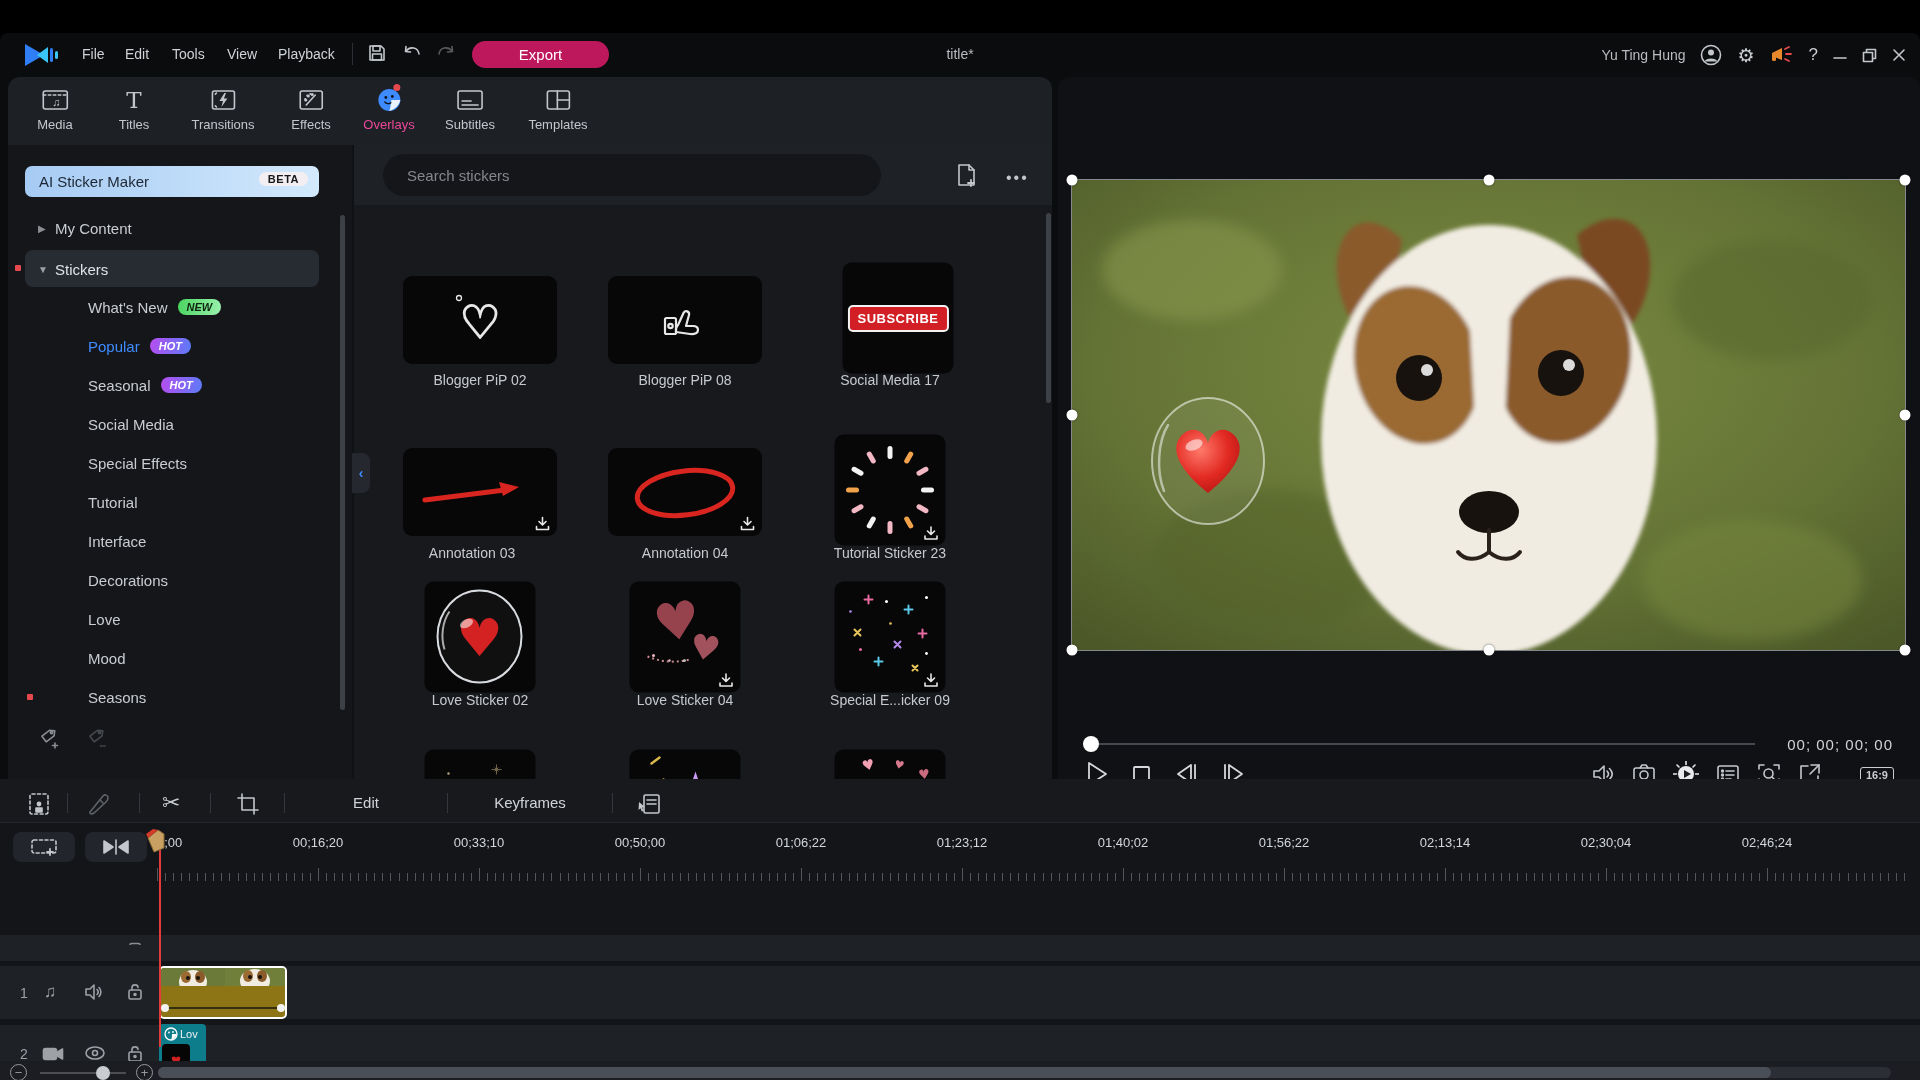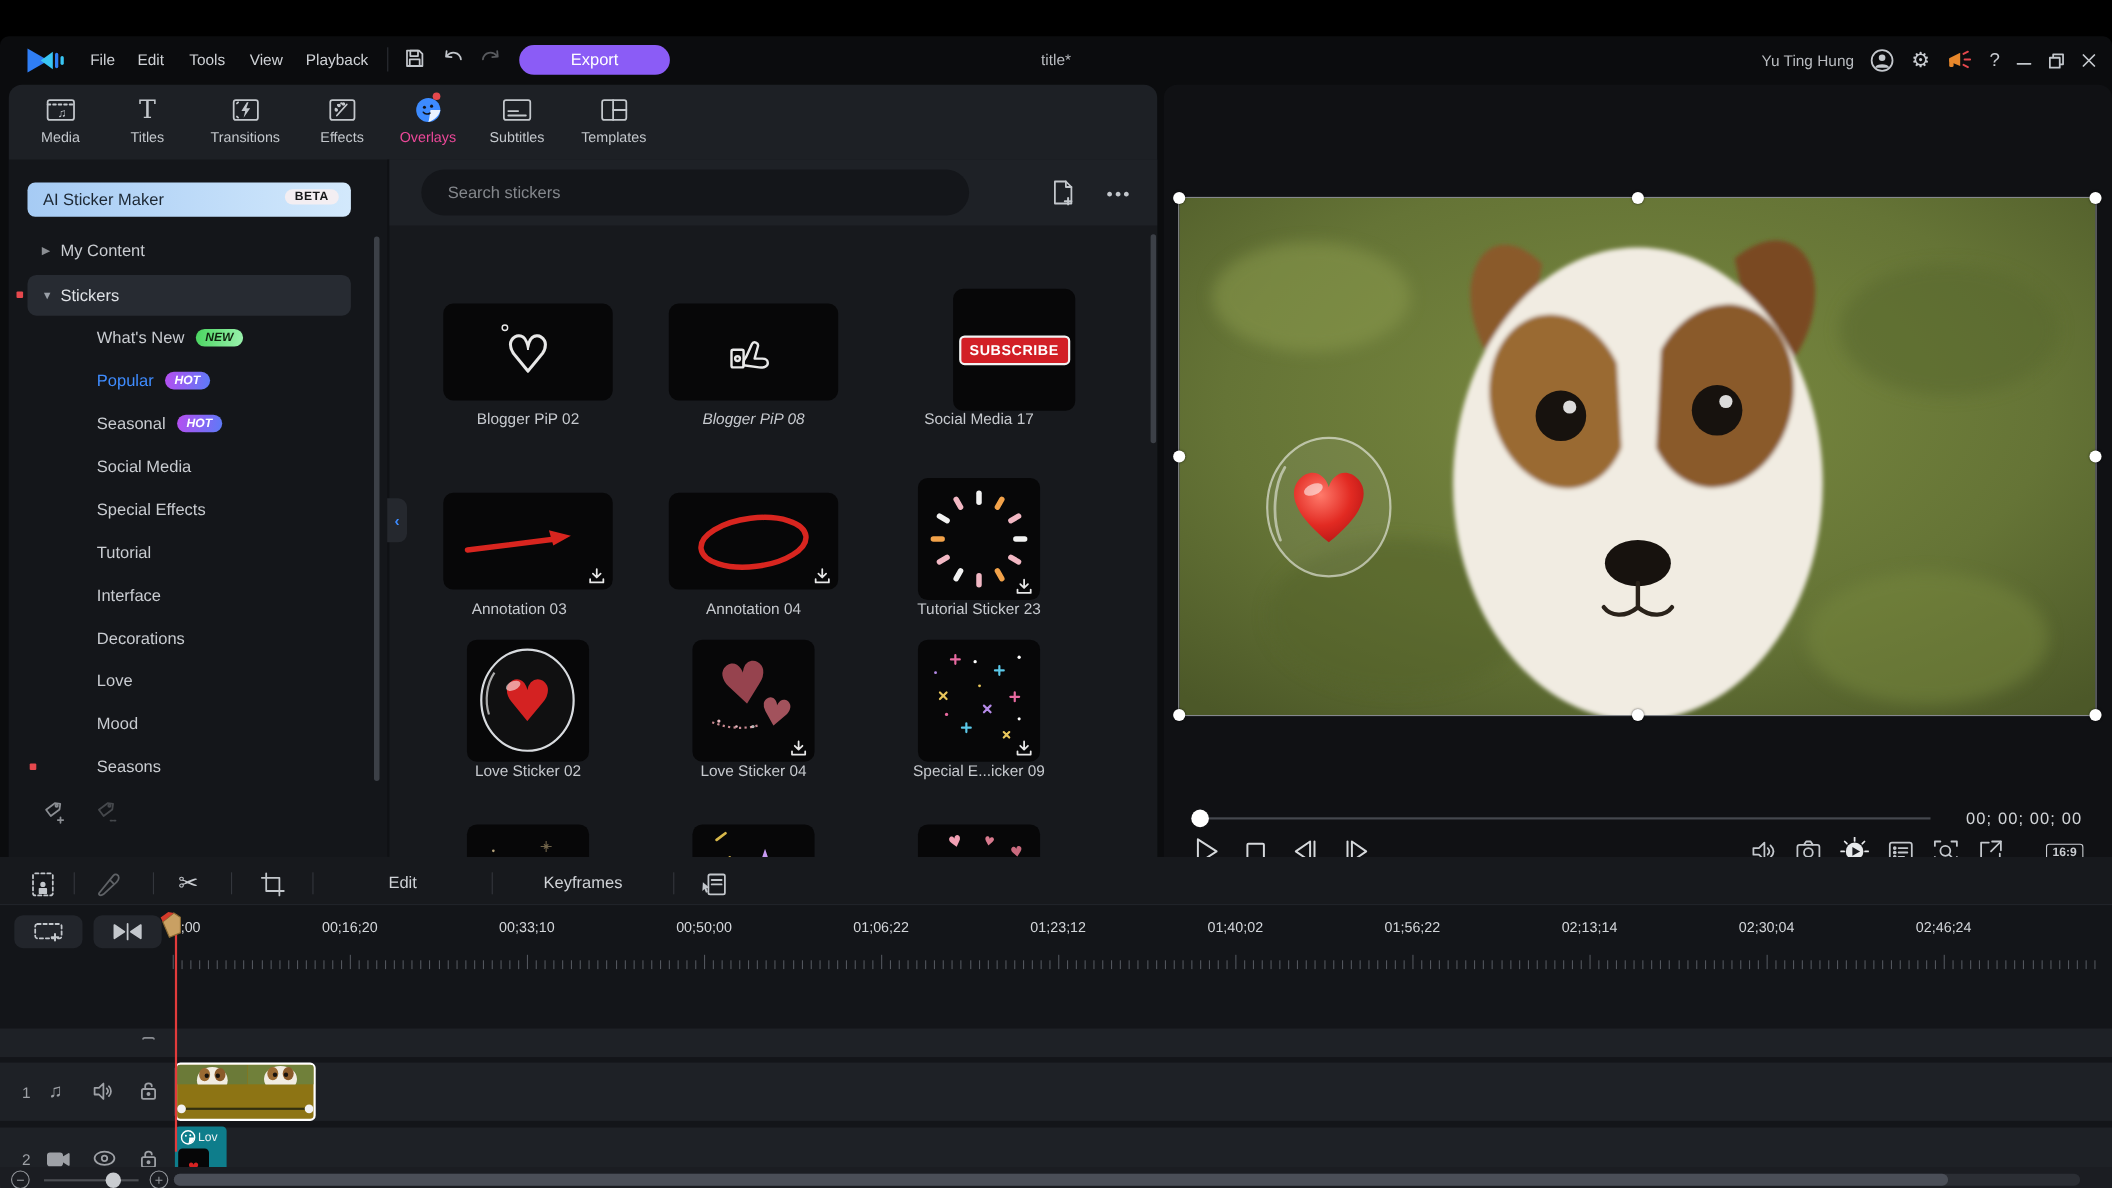--- a/index.html
+++ b/index.html
@@ -6,21 +6,21 @@
     font-family:"Liberation Sans",sans-serif;-webkit-font-smoothing:antialiased;}
   .abs{position:absolute;}
   #desktop{position:relative;width:1920px;height:1080px;background:#000;}
   #app{position:absolute;left:0;top:33px;width:1920px;height:1019px;background:#0b0c0e;border-radius:8px;}
 
   
   #titlebar{position:absolute;left:0;top:0;width:1920px;height:44px;color:#cfd2d6;font-size:14px;}
   .menu-item{position:absolute;top:13px;color:#cfd2d6;cursor:default;}
   .tb-divider{position:absolute;top:10px;width:1px;height:22px;background:#2c2f35;}
   .tb-icon{position:absolute;top:11px;color:#c3c7cc;}
-  #export-btn{position:absolute;left:472px;top:8px;width:137px;height:27px;background:#8b5cf6;border-radius:14px;
+  #export-btn{position:absolute;left:472px;top:8px;width:137px;height:27px;background:#be185d;border-radius:14px;
     color:#fff;font-size:15px;text-align:center;line-height:27px;}
   #doc-title{position:absolute;left:0;top:13px;width:1920px;text-align:center;color:#b9bcc0;font-size:14px;pointer-events:none;}
   #tb-right{position:absolute;right:14px;top:0;height:44px;display:flex;align-items:center;gap:15px;color:#c9ccd1;}
 
   
   #left-module{position:absolute;left:8px;top:44px;width:1044px;height:702px;background:#1d2025;border-radius:12px 12px 0 0;overflow:hidden;}
   .tab{position:absolute;top:9px;text-align:center;transform:translateX(-50%);color:#c3c7cc;font-size:13px;}
   .tab .ticon{height:28px;display:flex;align-items:center;justify-content:center;}
   .tab .tlabel{margin-top:3px;}
   .tab.active{color:#ec4899;}
@@ -355,25 +355,25 @@
                 <circle cx="56" cy="22" r="2.5" fill="none" stroke="#e8e8e8" stroke-width="1.3"></circle>
               </svg>
         </div>
         <div class="card wide" style="left:331px;top:115px;">
           <svg width="154" height="88" viewBox="0 0 154 88" class="icon-stroke" style="stroke:#e8e8e8;stroke-width:2.2;">
             <rect x="57" y="42" width="11" height="16" rx="1.5"></rect>
                 <circle cx="62.5" cy="50" r="2.2"></circle>
             <path d="M68,56 l14,2 c5,0.5 8,-1 8,-4 c0,-2.5 -2,-4 -5,-4 h-7 l3,-11 c1,-3.5 -4,-5.5 -5.5,-2 l-5,11 c-1,2 -2.5,3 -2.5,5 z"></path>
           </svg>
         </div>
-        <div class="card sq" style="left:568px;top:113px;text-align:center;">
+        <div class="card sq" style="left:544px;top:113px;text-align:center;">
           <div style="position:absolute;left:50%;top:50%;transform:translate(-50%,-50%);background:#d21f26;border:2px solid #f2f2f2;border-radius:5px;color:#fff;font-weight:bold;font-size:13px;padding:4px 8px;letter-spacing:.5px;">SUBSCRIBE</div>
         </div>
         <div class="card-label" style="left:126px;top:167px;">Blogger PiP 02</div>
-        <div class="card-label" style="left:331px;top:167px;font-style:italic;">Blogger PiP 08</div>
+        <div class="card-label" style="left:331px;top:167px;">Blogger PiP 08</div>
         <div class="card-label" style="left:536px;top:167px;">Social Media 17</div>
 
         <div class="card wide" style="left:126px;top:287px;">
           <svg width="154" height="88" viewBox="0 0 154 88">
                 <path d="M22,52 C55,48 80,45 102,42" stroke="#d8251f" stroke-width="5" fill="none" stroke-linecap="round"></path>
                 <polygon points="116,39 96,34 100,48" fill="#d8251f"></polygon>
               </svg>
           <span class="dl">
                 <svg width="15" height="15" viewBox="0 0 15 15" class="icon-stroke" style="stroke:#e8e8e8;">
                   <path d="M7.5,1.5 V8.5 M4,5.5 L7.5,9 L11,5.5"></path>

